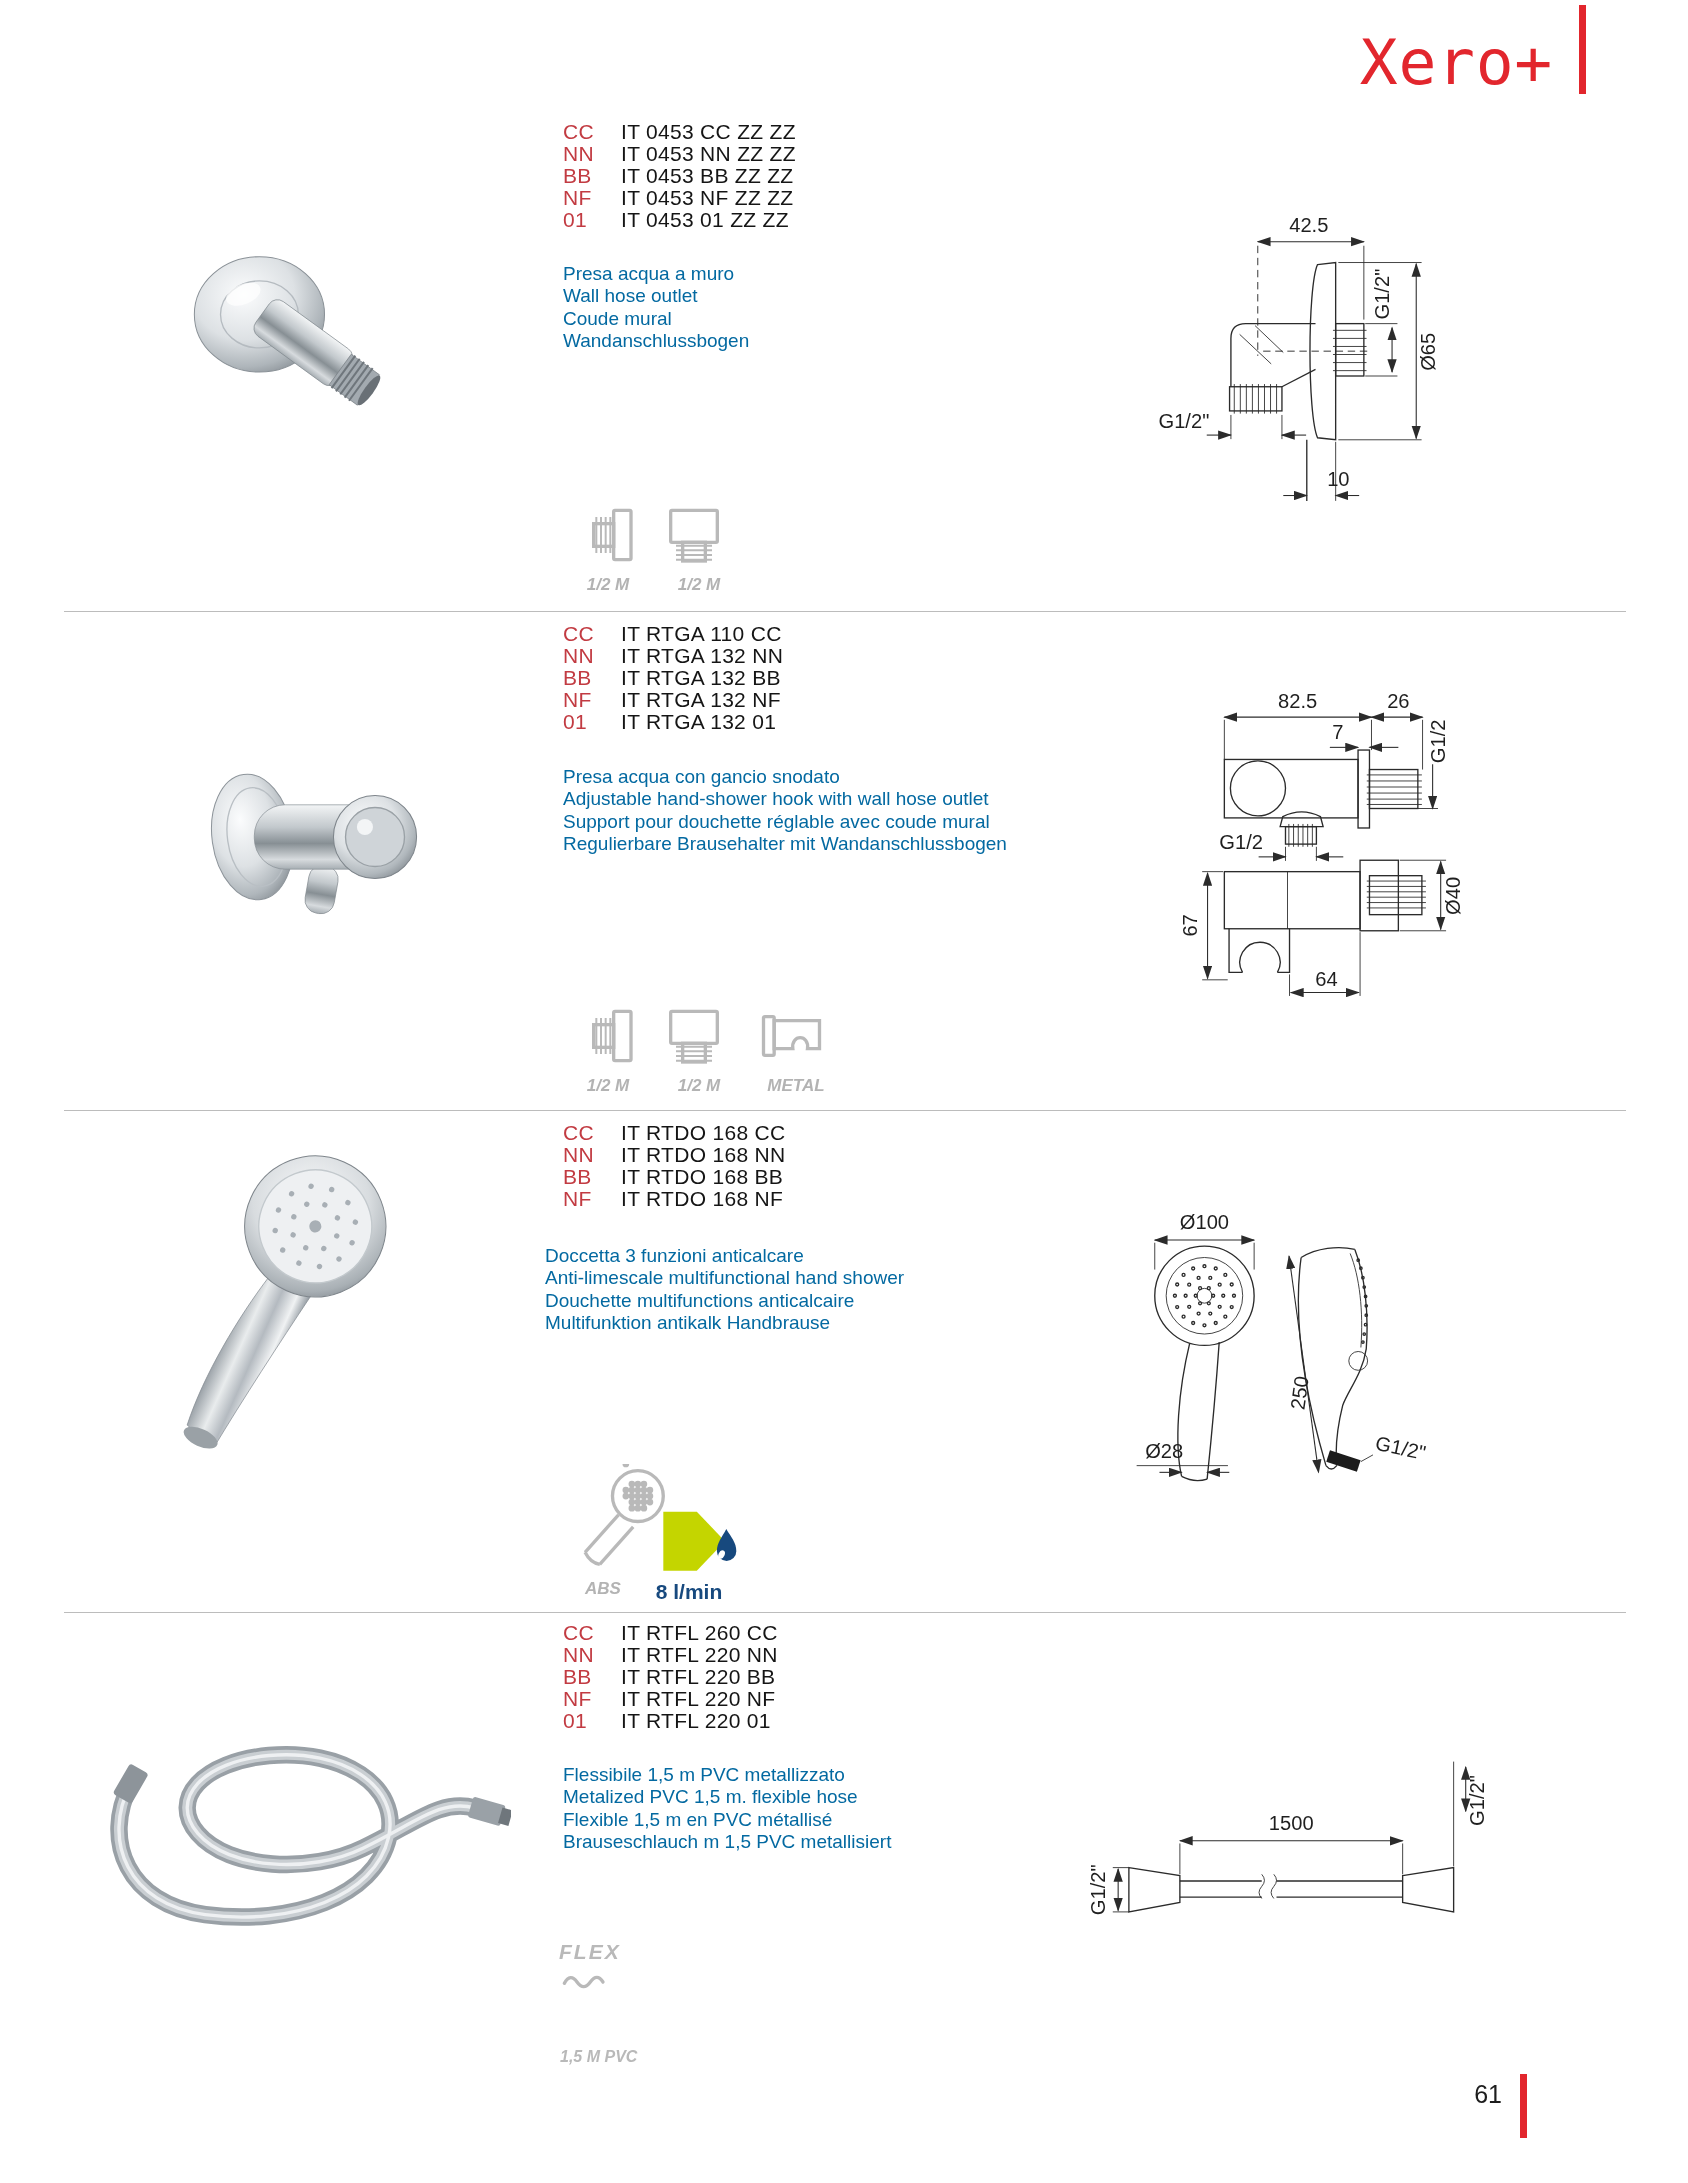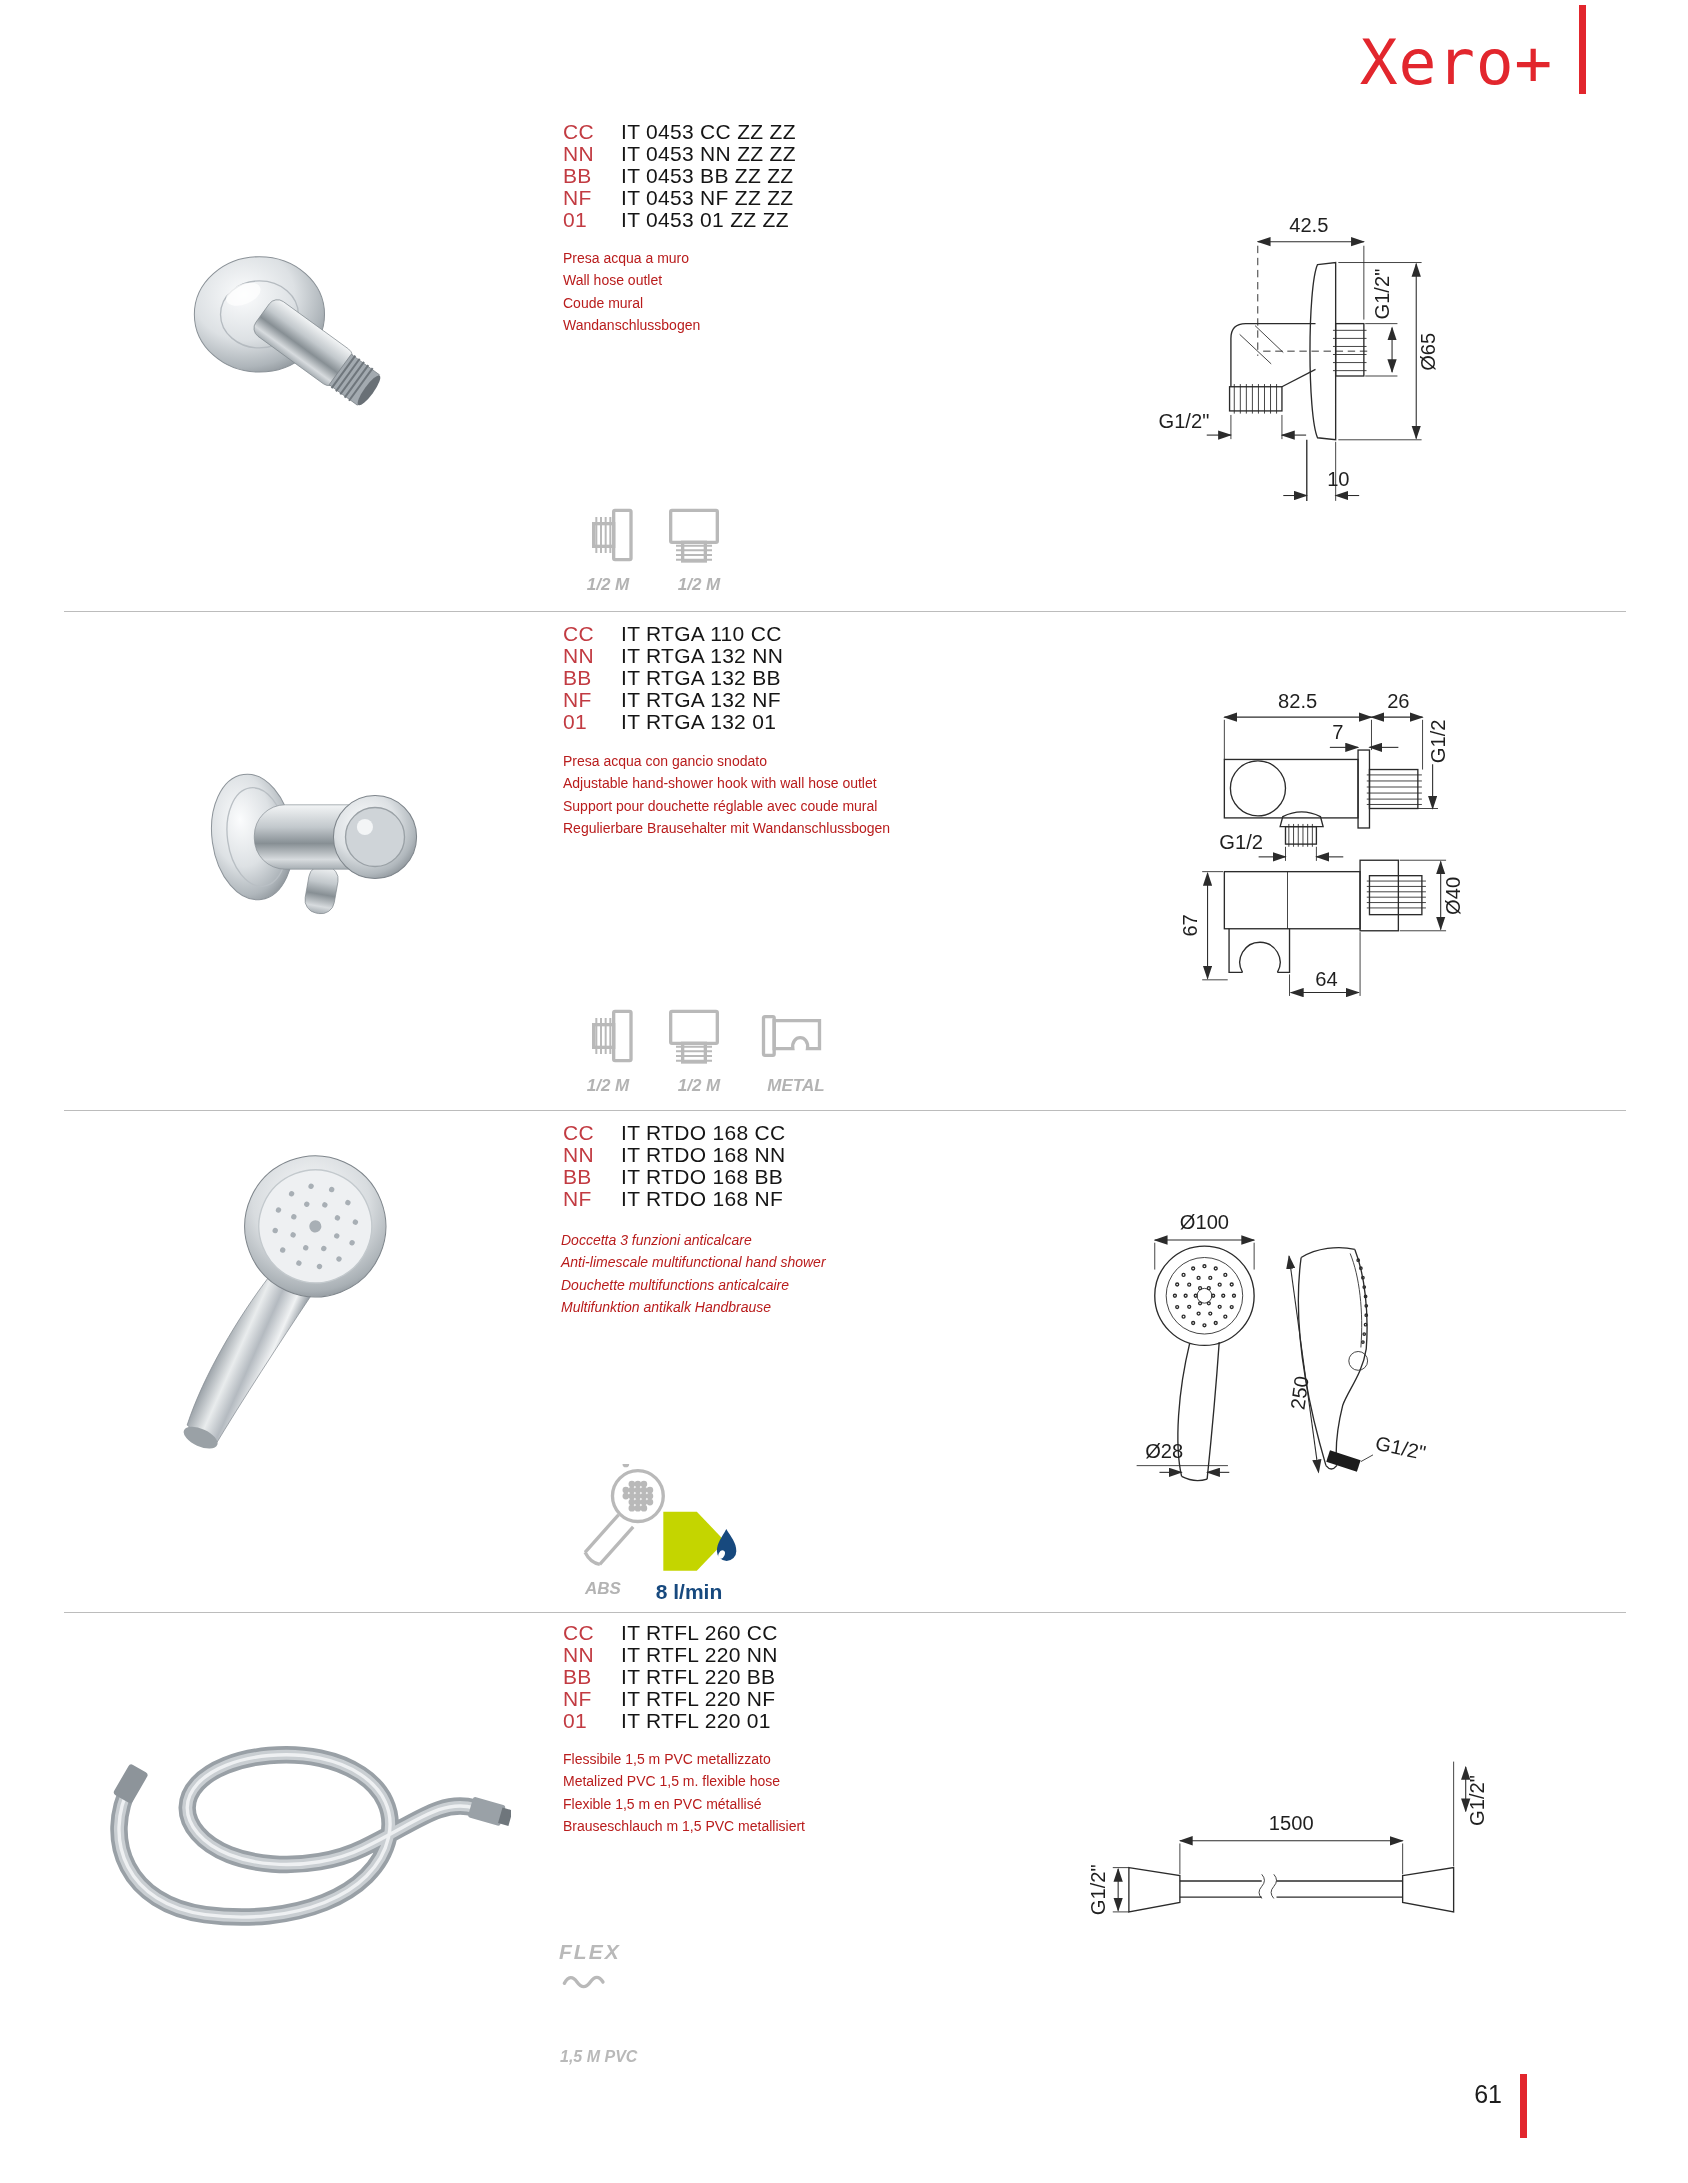--- a/index.html
+++ b/index.html
@@ -5,21 +5,21 @@
   html,body{margin:0;padding:0;background:#fff;}
   #page{position:relative;width:1689px;height:2183px;background:#ffffff;
         font-family:"Liberation Sans",sans-serif;overflow:hidden;border-radius:22px;}
   .logo{position:absolute;left:1357px;top:31px;width:196px;text-align:right;
         font-family:"DejaVu Sans Mono",monospace;font-size:63px;line-height:64px;
         color:#e2262d;letter-spacing:0.7px;}
   .red-bar{position:absolute;background:#e2262d;}
   .codes{position:absolute;font-size:21px;line-height:22px;white-space:nowrap;letter-spacing:0.3px;}
   .codes .finish{display:inline-block;width:58px;color:#c23b42;}
   .codes .sku{color:#151515;}
-  .desc{position:absolute;font-size:14px;line-height:22.4px;color:#b91c1c;white-space:nowrap;}
+  .desc{position:absolute;font-size:19px;line-height:22.4px;color:#0369a1;white-space:nowrap;margin-top:16px;}
   .divider{position:absolute;left:64px;width:1562px;height:1.3px;background:#bcbcbc;}
   .blabel{position:absolute;transform:translateX(-50%);font-style:italic;font-weight:bold;
           font-size:17px;color:#b3b3b3;white-space:nowrap;}
   .flabel{position:absolute;transform:translateX(-50%);font-weight:bold;font-size:21px;
           color:#17497e;white-space:nowrap;}
   .flexword{position:absolute;font-weight:bold;font-style:italic;font-size:21px;
             color:#b9b9b9;letter-spacing:2px;}
   .pvclabel{position:absolute;font-weight:bold;font-style:italic;font-size:16px;color:#b9b9b9;}
   .pagenum{position:absolute;left:1435px;top:2080px;width:67px;text-align:right;
            font-size:25px;color:#1d1d1d;}
@@ -351,21 +351,21 @@
       </g>
     </svg>
 
     <div class="codes" style="left:563px;top:1122px;">
       <div><span class="finish">CC</span><span class="sku">IT RTDO 168 CC</span></div>
       <div><span class="finish">NN</span><span class="sku">IT RTDO 168 NN</span></div>
       <div><span class="finish">BB</span><span class="sku">IT RTDO 168 BB</span></div>
       <div><span class="finish">NF</span><span class="sku">IT RTDO 168 NF</span></div>
     </div>
 
-    <div class="desc" style="left:561px;top:1229px;font-style:italic;">
+    <div class="desc" style="left:545px;top:1229px;">
       <div>Doccetta 3 funzioni anticalcare</div>
       <div>Anti-limescale multifunctional hand shower</div>
       <div>Douchette multifunctions anticalcaire</div>
       <div>Multifunktion antikalk Handbrause</div>
     </div>
 
     <svg class="badge" style="left:574px;top:1464px;" width="101" height="107" viewBox="0 0 150 160">
       <circle cx="95" cy="48" r="38"></circle>
       <g class="bdot">
         <circle cx="86" cy="30" r="2.5"></circle>

